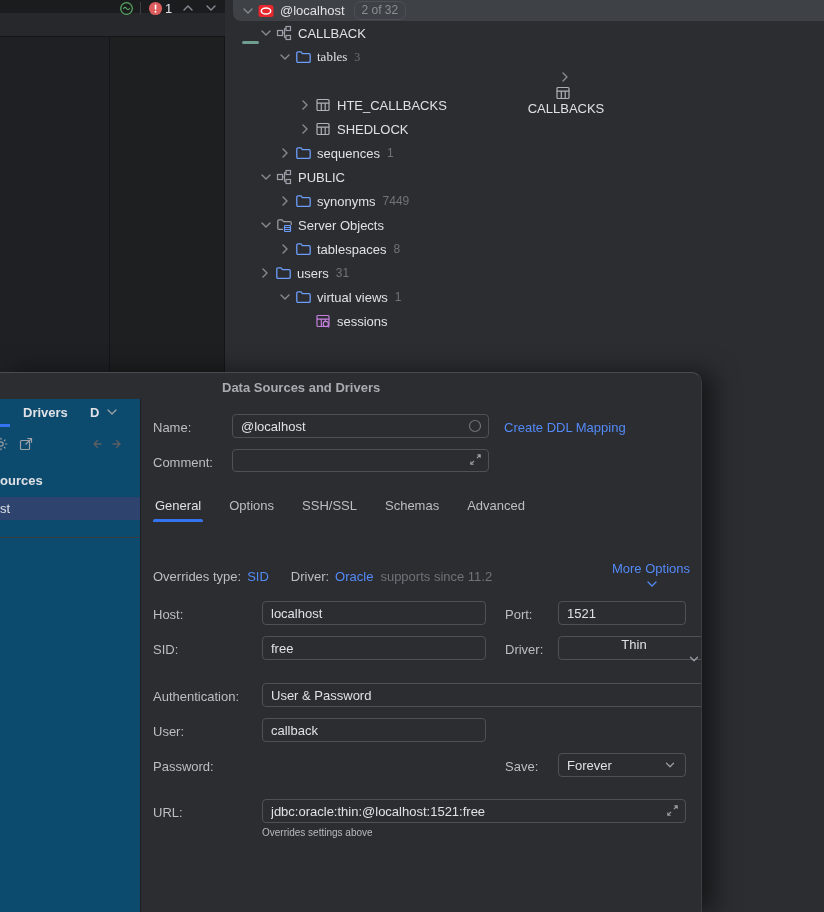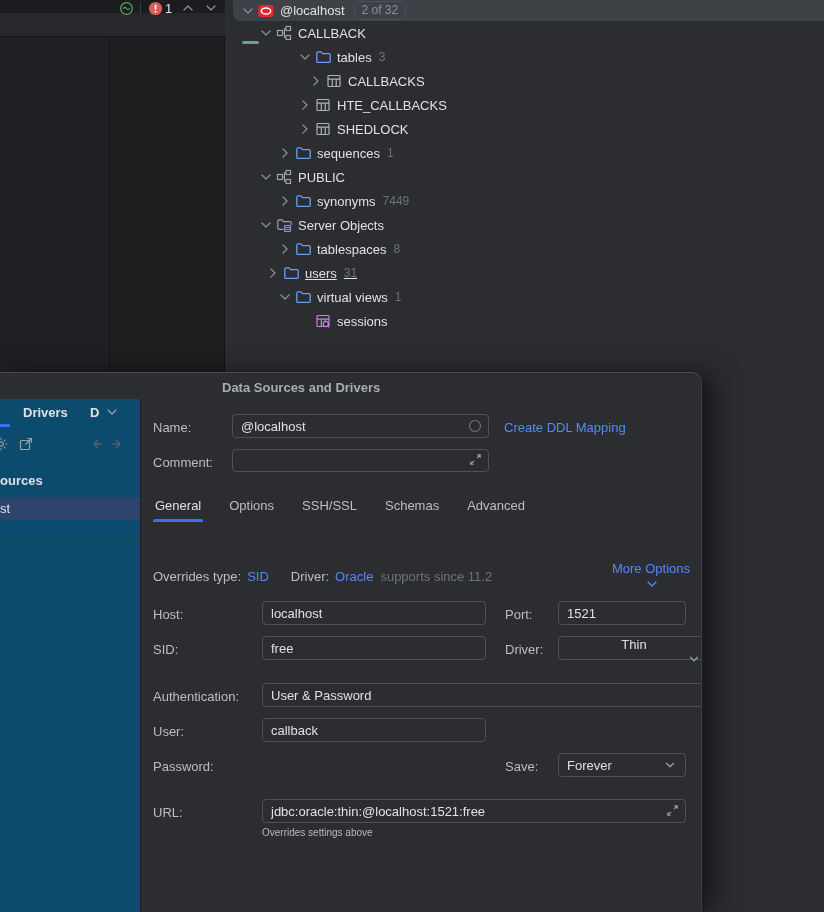--- a/index.html
+++ b/index.html
@@ -128,36 +128,36 @@
           <svg width="16" height="16" viewBox="0 0 16 16" fill="none" stroke="#9da0a8" stroke-width="1.2">
             <rect x="1.5" y="5.5" width="5" height="5"></rect>
             <rect x="10" y="1.5" width="4.5" height="4"></rect>
             <rect x="10" y="10.5" width="4.5" height="4"></rect>
             <path d="M6.5 8h2M8.5 3.5v9M8.5 3.5H10M8.5 12.5H10"></path>
           </svg>
         </span>
       <span>CALLBACK</span>
     </div>
 
-    <div class="trow" style="padding-left:72px;">
+    <div class="trow" style="padding-left:52px;font-family:Liberation Serif, serif;">
       <span class="chev">
           <svg width="16" height="16" viewBox="0 0 16 16" fill="none">
             <path d="M4 6l4 4 4-4" stroke="#868a91" stroke-width="1.4" stroke-linecap="round" stroke-linejoin="round"></path>
           </svg>
         </span>
       <span class="ticon">
           <svg width="16" height="16" viewBox="0 0 16 16" fill="none">
             <path d="M1.8 4c0-.7.5-1.2 1.2-1.2h3l1.5 1.8h6.5c.7 0 1.2.5 1.2 1.2v6.4c0 .7-.5 1.2-1.2 1.2H3c-.7 0-1.2-.5-1.2-1.2z" stroke="#6c9dfa" stroke-width="1.3"></path>
           </svg>
         </span>
       <span>tables</span>
       <span class="tcount">3</span>
     </div>
 
-    <div class="trow" style="padding-left:83px;">
+    <div class="trow" style="padding-left:83px;flex-direction:column;">
       <span class="chev">
           <svg width="16" height="16" viewBox="0 0 16 16" fill="none">
             <path d="M6 4l4 4-4 4" stroke="#868a91" stroke-width="1.4" stroke-linecap="round" stroke-linejoin="round"></path>
           </svg>
         </span>
       <span class="ticon">
           <svg width="16" height="16" viewBox="0 0 16 16" fill="none" stroke="#aeb1b8" stroke-width="1.2">
             <rect x="2" y="2.5" width="12" height="11" rx="1"></rect>
             <path d="M2 6.2h12M6.3 6.2v7.3M10.2 6.2v7.3"></path>
           </svg>
@@ -267,21 +267,21 @@
         </span>
       <span class="ticon">
           <svg width="16" height="16" viewBox="0 0 16 16" fill="none">
             <path d="M1.8 4c0-.7.5-1.2 1.2-1.2h3l1.5 1.8h6.5c.7 0 1.2.5 1.2 1.2v6.4c0 .7-.5 1.2-1.2 1.2H3c-.7 0-1.2-.5-1.2-1.2z" stroke="#6c9dfa" stroke-width="1.3"></path>
           </svg>
         </span>
       <span>tablespaces</span>
       <span class="tcount">8</span>
     </div>
 
-    <div class="trow" style="padding-left:40px;text-decoration:underline;">
+    <div class="trow" style="padding-left:32px;">
       <span class="chev">
           <svg width="16" height="16" viewBox="0 0 16 16" fill="none">
             <path d="M6 4l4 4-4 4" stroke="#868a91" stroke-width="1.4" stroke-linecap="round" stroke-linejoin="round"></path>
           </svg>
         </span>
       <span class="ticon">
           <svg width="16" height="16" viewBox="0 0 16 16" fill="none">
             <path d="M1.8 4c0-.7.5-1.2 1.2-1.2h3l1.5 1.8h6.5c.7 0 1.2.5 1.2 1.2v6.4c0 .7-.5 1.2-1.2 1.2H3c-.7 0-1.2-.5-1.2-1.2z" stroke="#6c9dfa" stroke-width="1.3"></path>
           </svg>
         </span>

